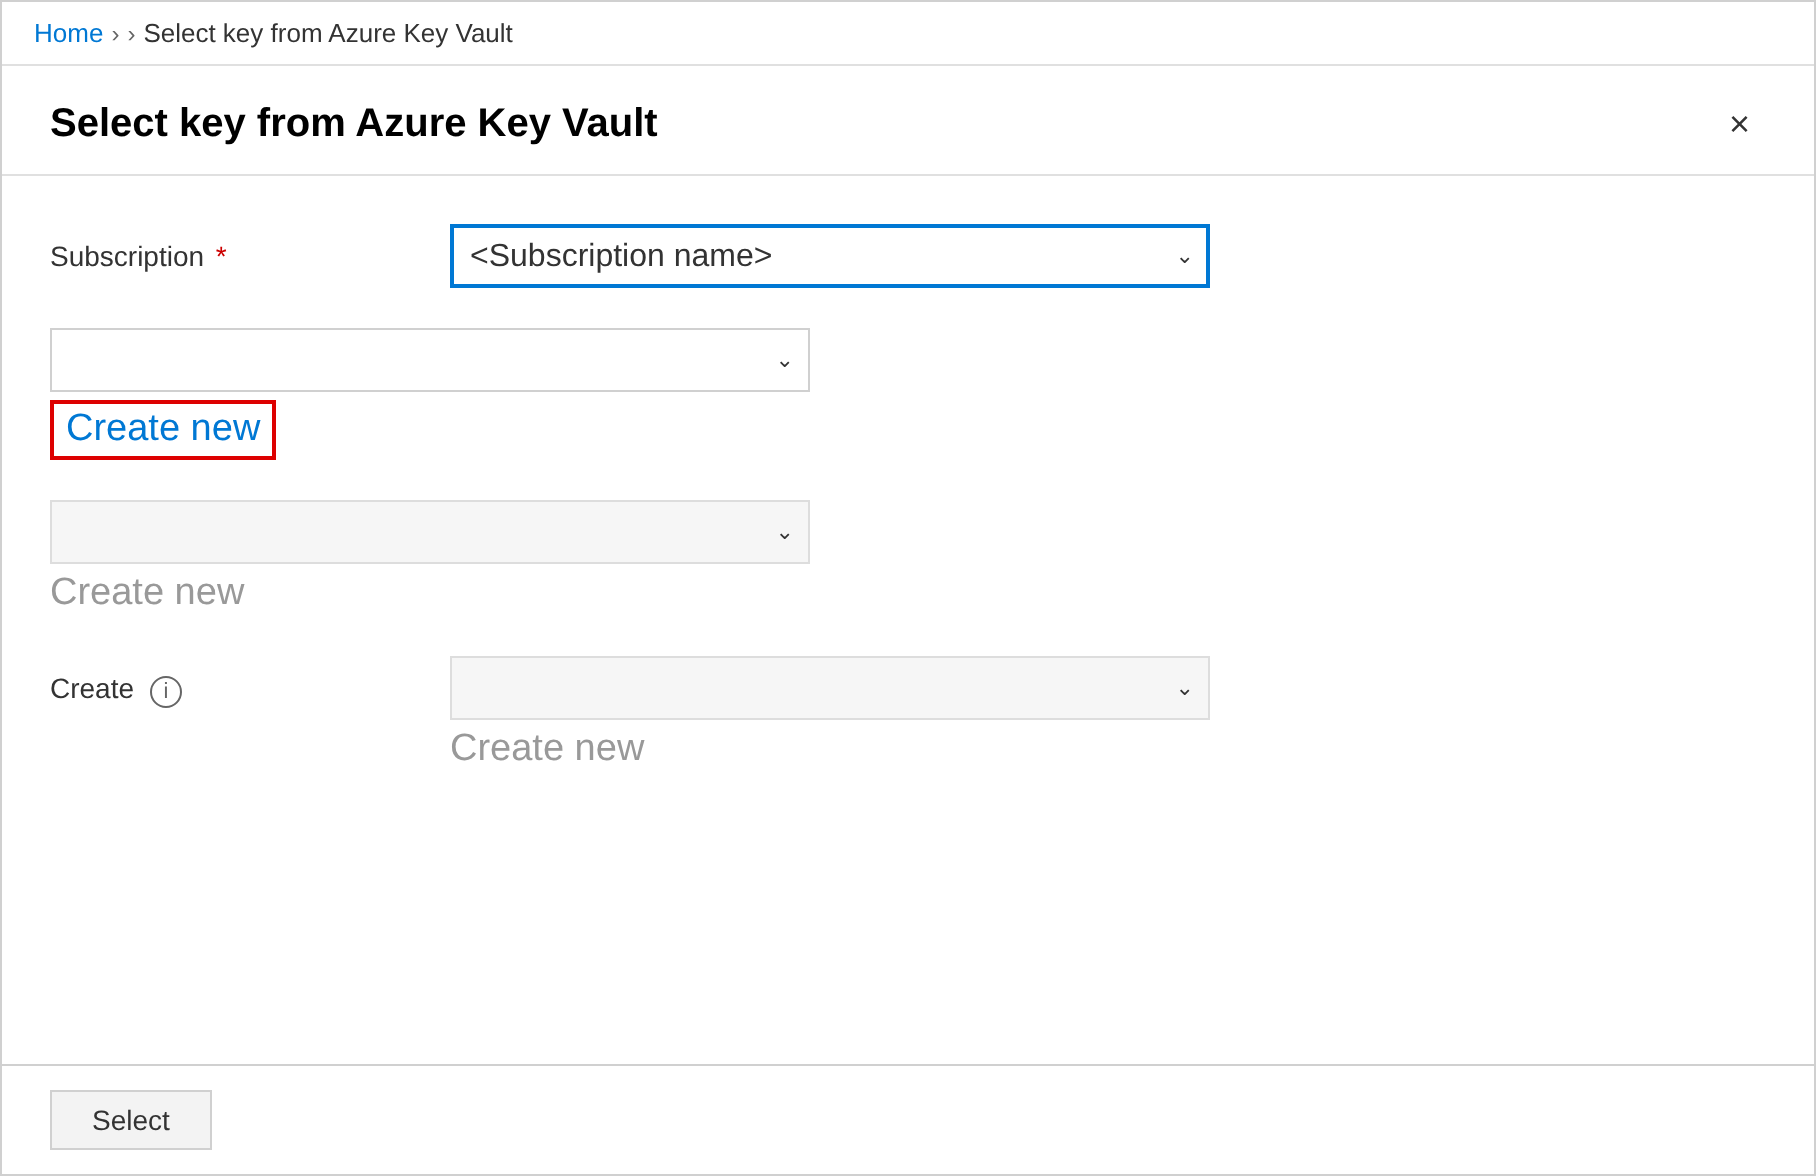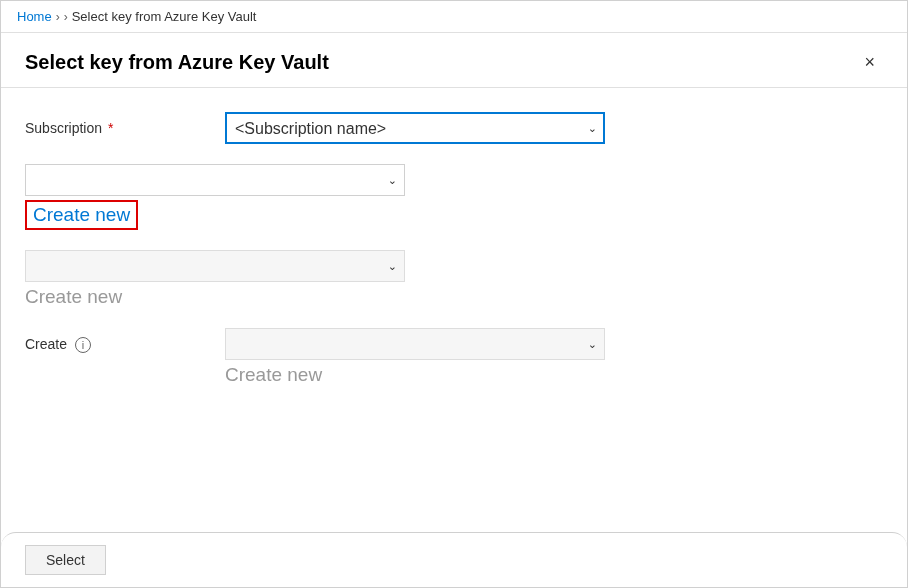--- a/index.html
+++ b/index.html
@@ -150,21 +150,20 @@
       font-size: 11px;
       color: #666;
       cursor: pointer;
       margin-left: 4px;
     }
     .dialog-footer {
       padding: 12px 24px;
       border-top: 1px solid #d0d0d0;
       display: flex;
       align-items: center;
-      border-radius: 15px;
     }
     .select-btn {
       background: #f3f3f3;
       border: 1px solid #d0d0d0;
       padding: 6px 20px;
       font-size: 14px;
       cursor: pointer;
       color: #333;
       min-width: 80px;
     }

